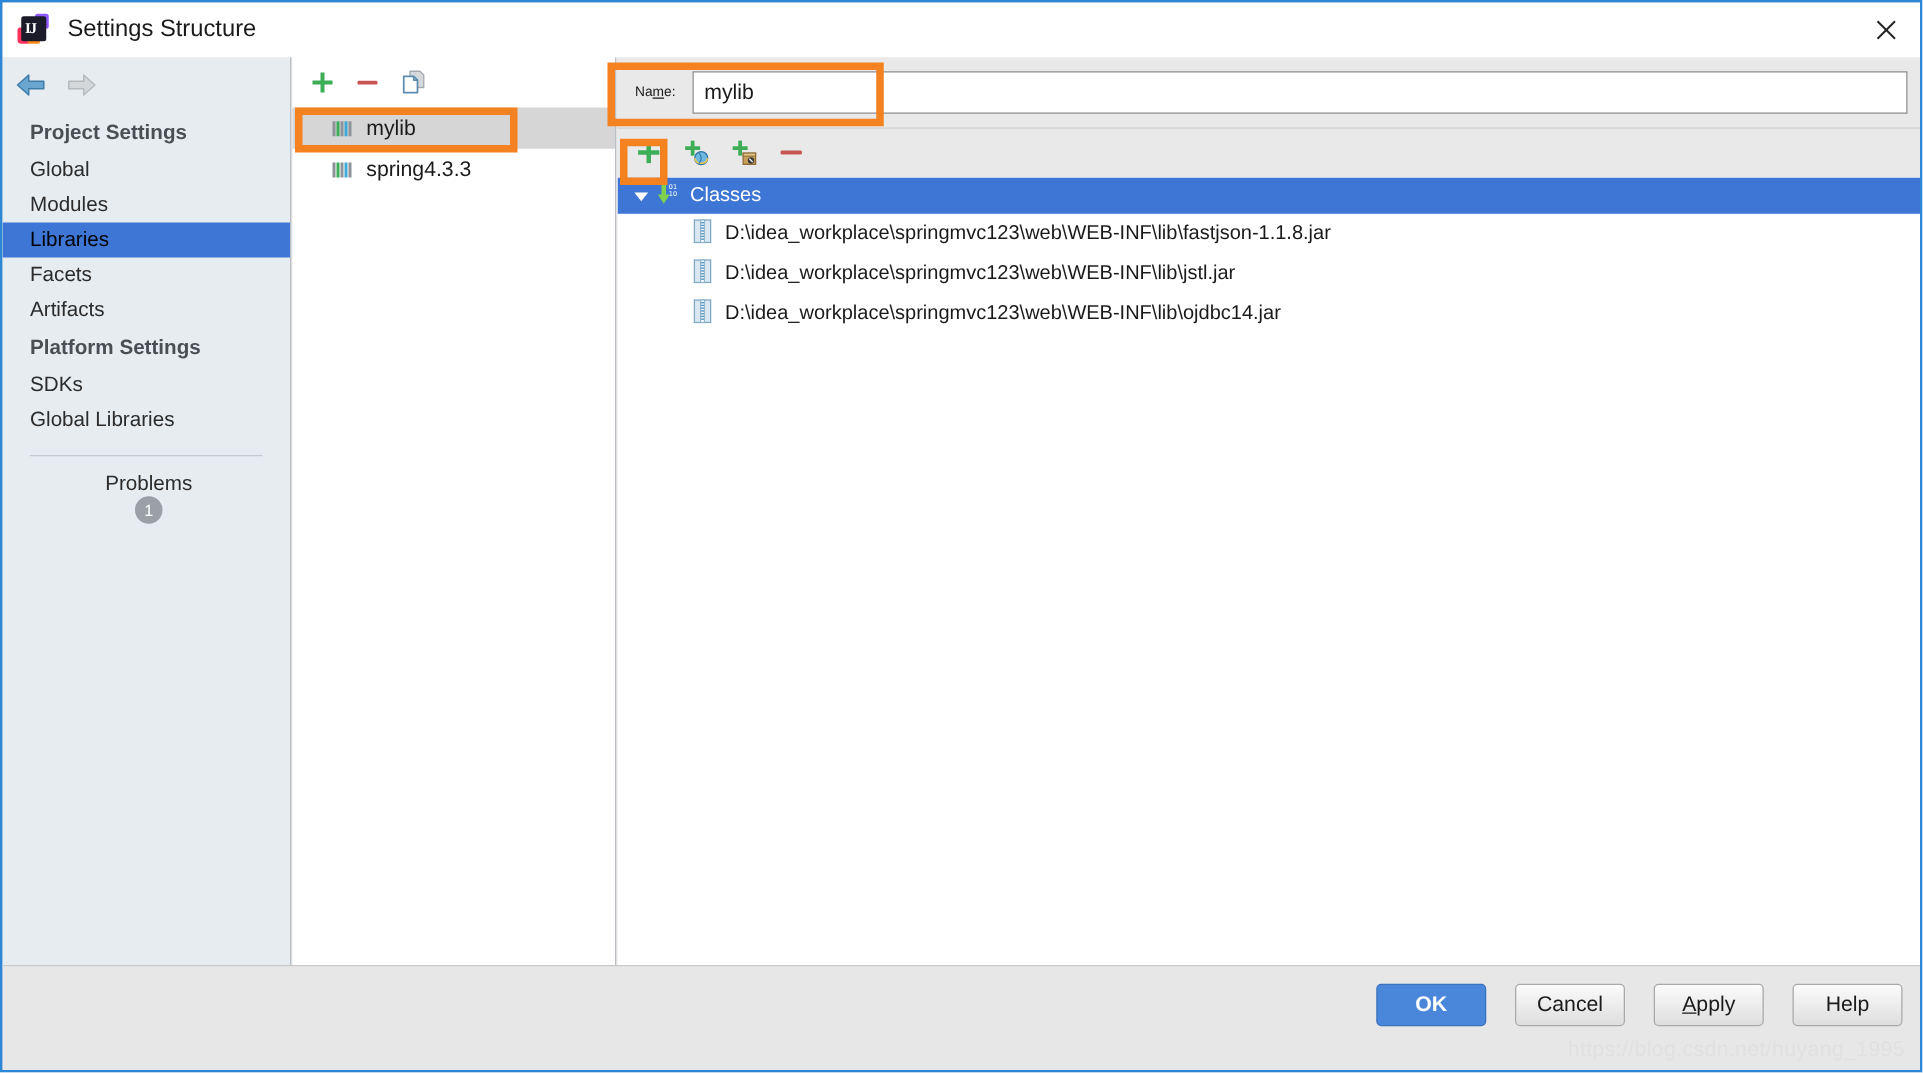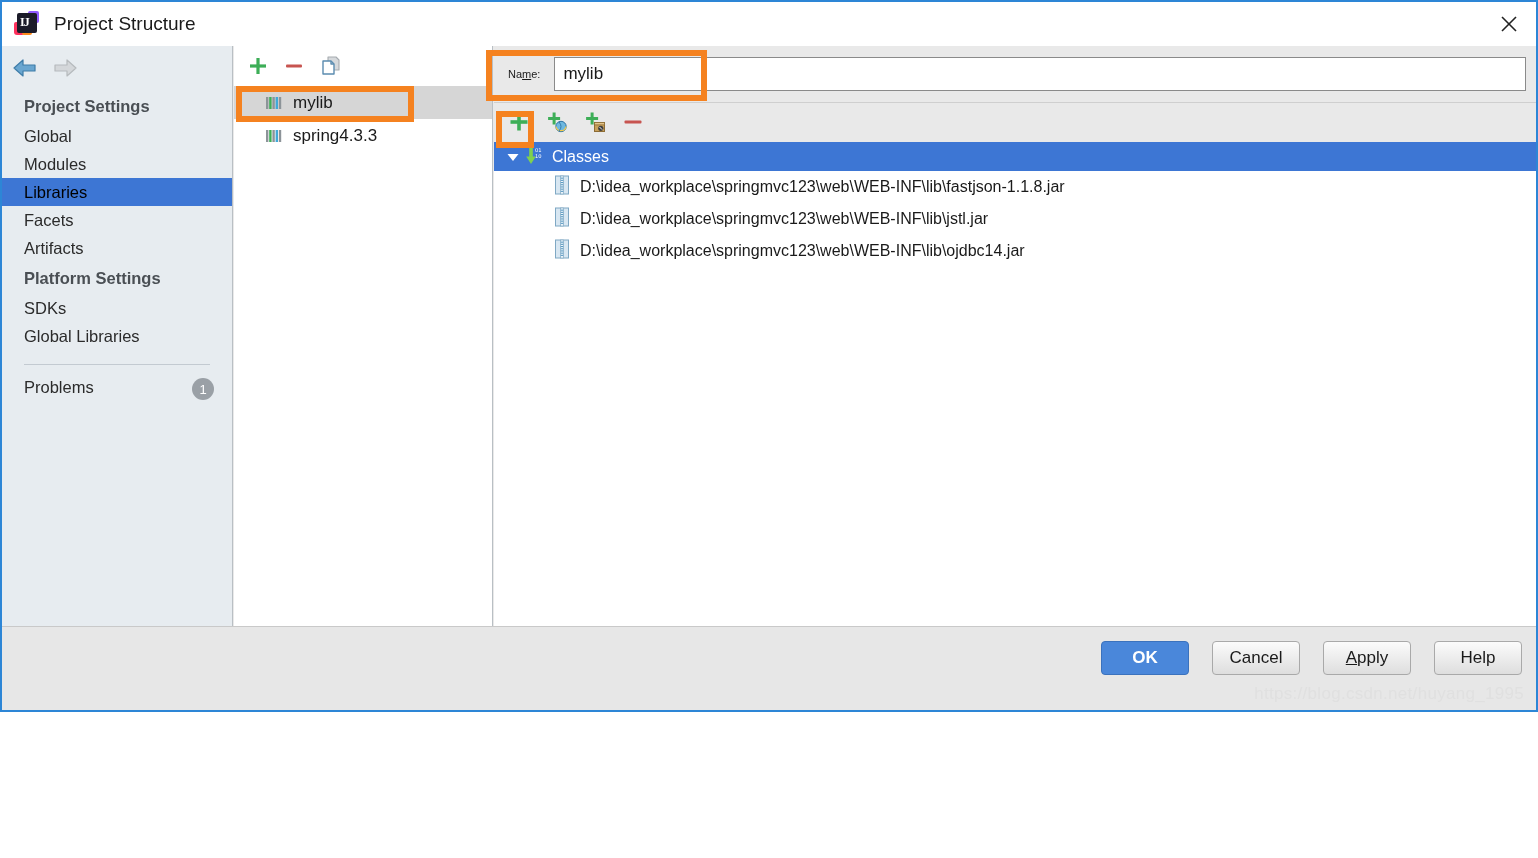--- a/index.html
+++ b/index.html
@@ -7,21 +7,21 @@
     padding: 0;
     background: #ffffff;
   }
   body {
     font-family: "Liberation Sans", sans-serif;
     -webkit-font-smoothing: antialiased;
   }
   #dialog {
     position: relative;
     width: 1538px;
-    height: 712px;
+    height: 858px;
     box-sizing: border-box;
     border: 2px solid #2d86d6;
     background: #e9e9e9;
     overflow: hidden;
   }
 
   
   #titlebar {
     position: absolute;
     left: 0; top: 0;
@@ -129,23 +129,24 @@
     background: #3d76d4;
     color: #000000;
   }
   .sb-sep {
     margin: 14px 22px 10px 22px;
     height: 1px;
     background: #c3cad1;
   }
   #problems-row {
     display: flex;
-    align-items: flex-start;
+    align-items: center;
     padding: 3px 18px 3px 22px;
     cursor: pointer;
+    flex-direction: column;
   }
   #problems-row .lbl {
     font-size: 16.5px;
     color: #2b2b2b;
     flex: 1;
   }
   .badge {
     width: 22px; height: 22px;
     border-radius: 50%;
     background: #9aa0a6;
@@ -342,21 +343,21 @@
 <div id="dialog">
 
   <div id="titlebar">
     <div id="app-logo">
       <div class="purple"></div>
       <div class="pink"></div>
       <div class="orange"></div>
       <div class="sq"></div>
       <div class="ij">IJ</div>
     </div>
-    <div id="window-title">Project Structure</div>
+    <div id="window-title">Settings Structure</div>
     <div id="close-button">
       <svg width="20" height="20" viewBox="0 0 20 20">
         <line x1="3" y1="3" x2="17" y2="17" stroke="#222" stroke-width="1.6"></line>
         <line x1="17" y1="3" x2="3" y2="17" stroke="#222" stroke-width="1.6"></line>
       </svg>
     </div>
   </div>
 
   <div id="sidebar">
     <div id="nav-arrows">

